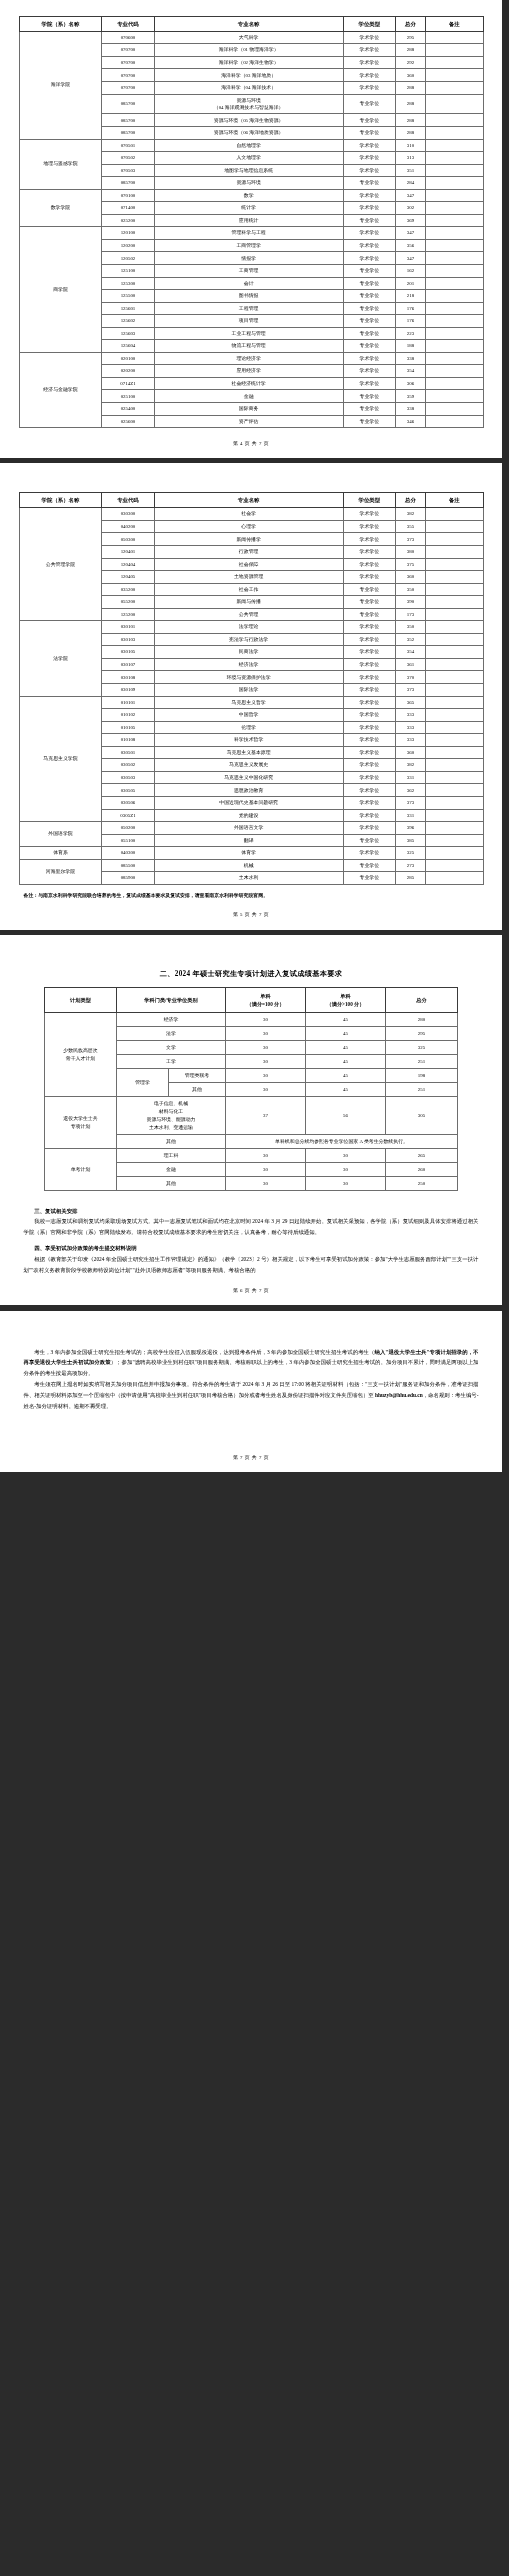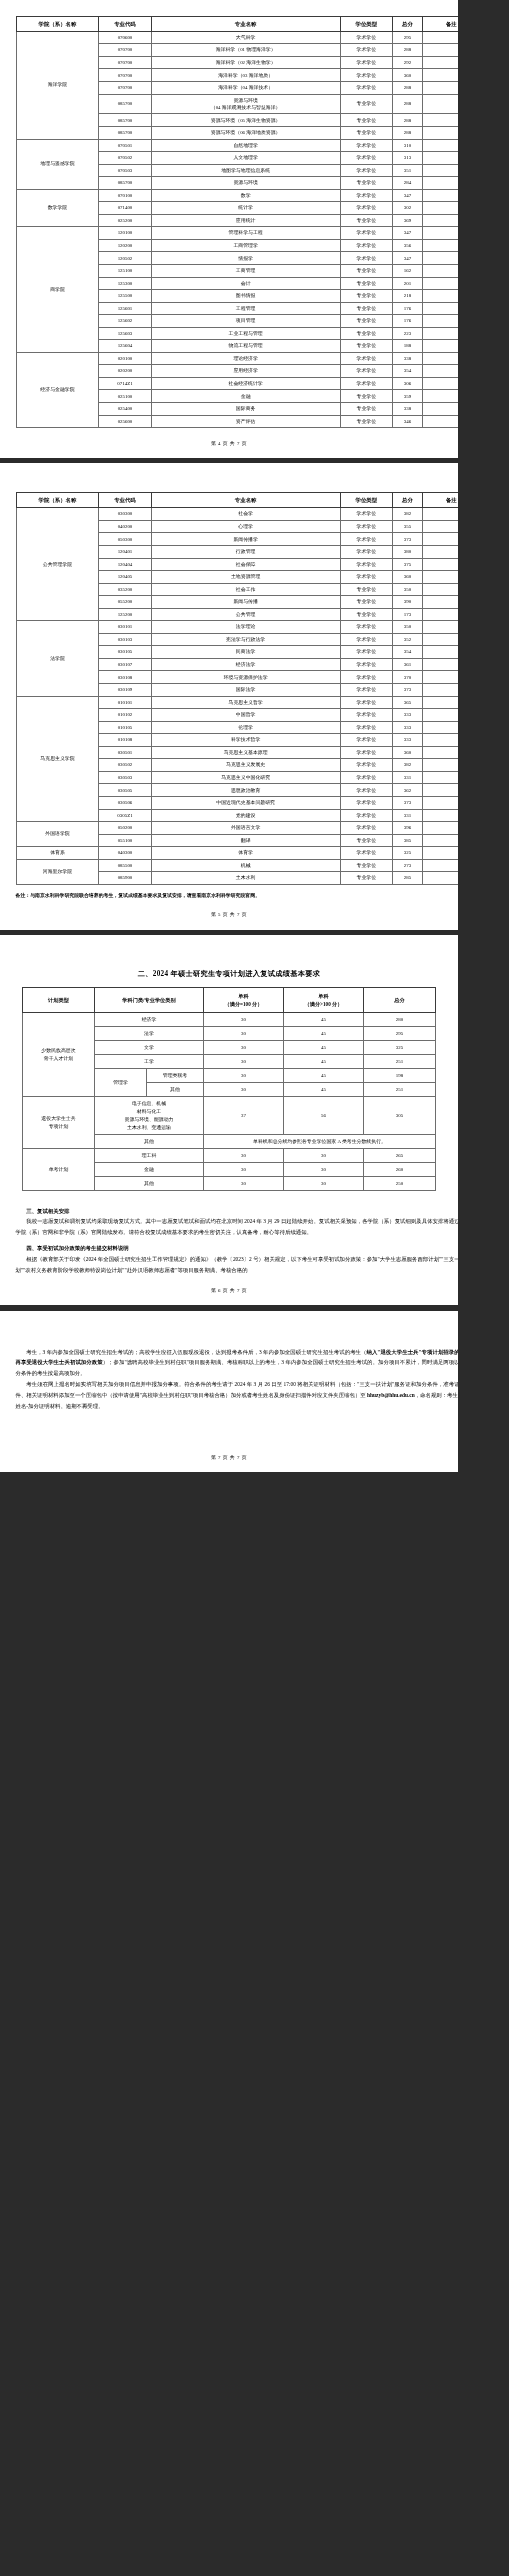--- a/index.html
+++ b/index.html
@@ -5,21 +5,21 @@
   * { box-sizing: border-box; }
   html, body { margin:0; padding:0; }
   body {
     width: 510px;
     background: #2b2b2b;
     font-family: "Liberation Serif", "DejaVu Serif", serif;
     color: #000;
   }
   .page {
     background: #ffffff;
-    width: 458px;
+    width: 502px;
     position: relative;
     padding: 0;
     overflow: hidden;
   }
   .page-inner { padding: 0 15.5px; }
   .gap { height: 5.2px; background:#2b2b2b; }
 
   table.grid {
     border-collapse: collapse;
     width: 465px;

